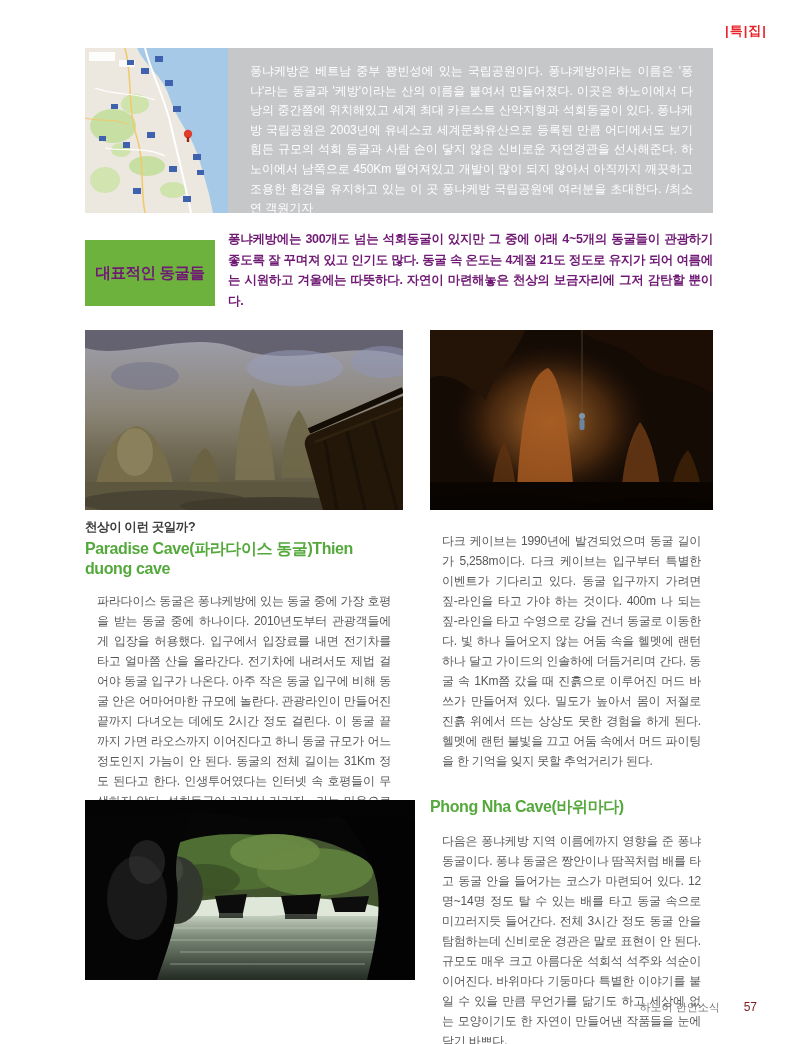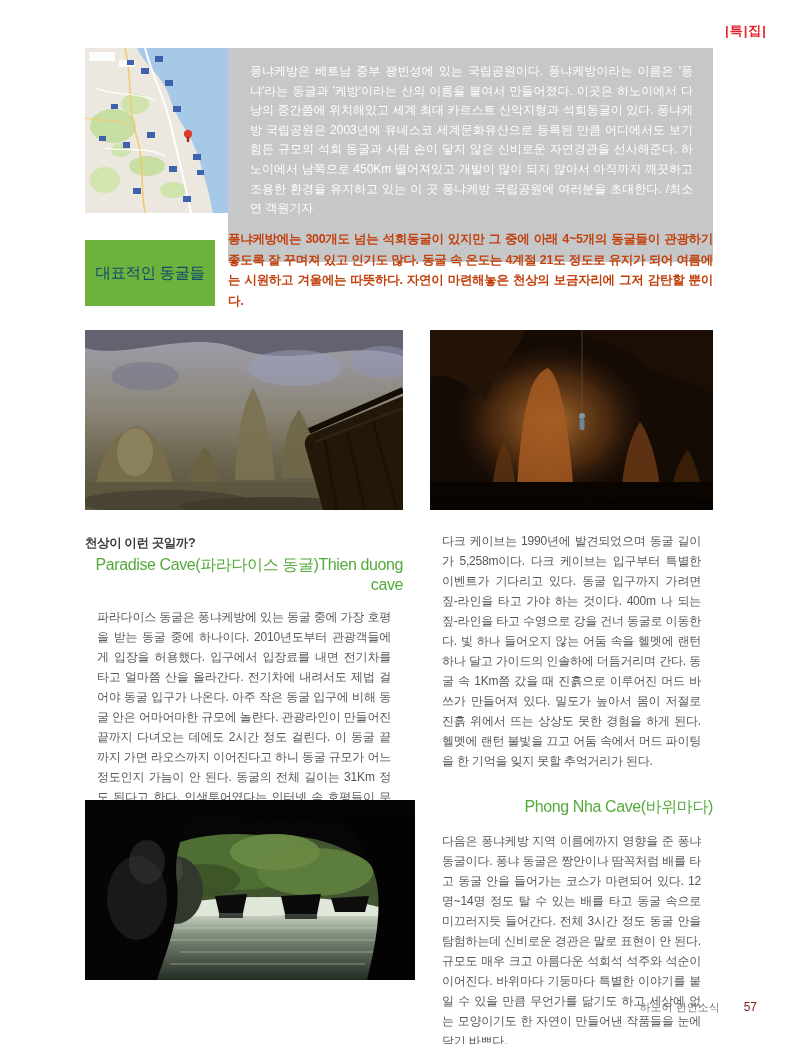--- a/index.html
+++ b/index.html
@@ -7,45 +7,45 @@
     position:relative;width:797px;height:1044px;background:#ffffff;overflow:hidden;
     font-family:"Liberation Sans","DejaVu Sans",sans-serif;
   }
   .tag{
     position:absolute;top:22px;right:30px;
     color:#e8232b;font-size:13px;font-weight:bold;letter-spacing:1px;
   }
   .map{position:absolute;left:85px;top:48px;width:143px;height:165px;}
   .map svg{display:block;}
   .intro-text{
-    position:absolute;left:228px;top:48px;width:485px;height:214px;
+    position:absolute;left:228px;top:48px;width:485px;height:165px;
     box-sizing:border-box;background:#c6c7c9;color:#ffffff;
     padding:14px 20px 0 22px;font-size:12px;line-height:19.6px;text-align:justify;
   }
   .green-box{
     position:absolute;left:85px;top:240px;width:130px;height:66px;
-    background:#6cb23c;color:#0c4a6e;display:flex;align-items:center;justify-content:center;
-    font-size:15.5px;font-weight:normal;letter-spacing:-0.5px;
+    background:#6cb23c;color:#701a75;display:flex;align-items:center;justify-content:center;
+    font-size:15.5px;font-weight:bold;letter-spacing:-0.5px;
   }
   .section-desc{
     position:absolute;left:228px;top:229px;width:485px;
-    font-size:12.5px;line-height:20.6px;font-weight:bold;color:#c2410c;text-align:justify;
+    font-size:12.5px;line-height:20.6px;font-weight:bold;color:#701a75;text-align:justify;
     letter-spacing:-0.3px;
   }
   .photo{position:absolute;overflow:hidden;}
   .photo svg{display:block;}
   .photo1{left:85px;top:330px;width:318px;height:180px;}
   .photo2{left:430px;top:330px;width:283px;height:180px;}
   .photo3{left:85px;top:800px;width:330px;height:180px;}
   .col{position:absolute;}
   .col1{left:85px;top:519px;width:318px;}
   .col2{left:430px;top:519px;width:283px;}
   .col3{left:430px;top:797px;width:283px;}
-  .kicker{font-size:12.5px;font-weight:bold;color:#3c3c3c;margin:16px 0 3px;letter-spacing:-0.4px;}
-  .title{font-size:16px;font-weight:normal;color:#55a93c;margin:0 0 13px;letter-spacing:-0.4px;text-align:right;}
+  .kicker{font-size:12.5px;font-weight:bold;color:#3c3c3c;margin:0 0 3px;letter-spacing:-0.4px;}
+  .title{font-size:16px;font-weight:bold;color:#55a93c;margin:0 0 13px;letter-spacing:-0.4px;}
   .body{font-size:12px;line-height:20px;color:#575757;text-align:justify;margin:12px;letter-spacing:-0.2px;}
   .footer{
     position:absolute;top:1000px;right:40px;display:flex;align-items:baseline;gap:24px;
   }
   .footer .mag{font-size:11px;color:#777;}
   .footer .num{font-size:12px;color:#7f1d1d;}
 </style>
 </head>
 <body>
 

